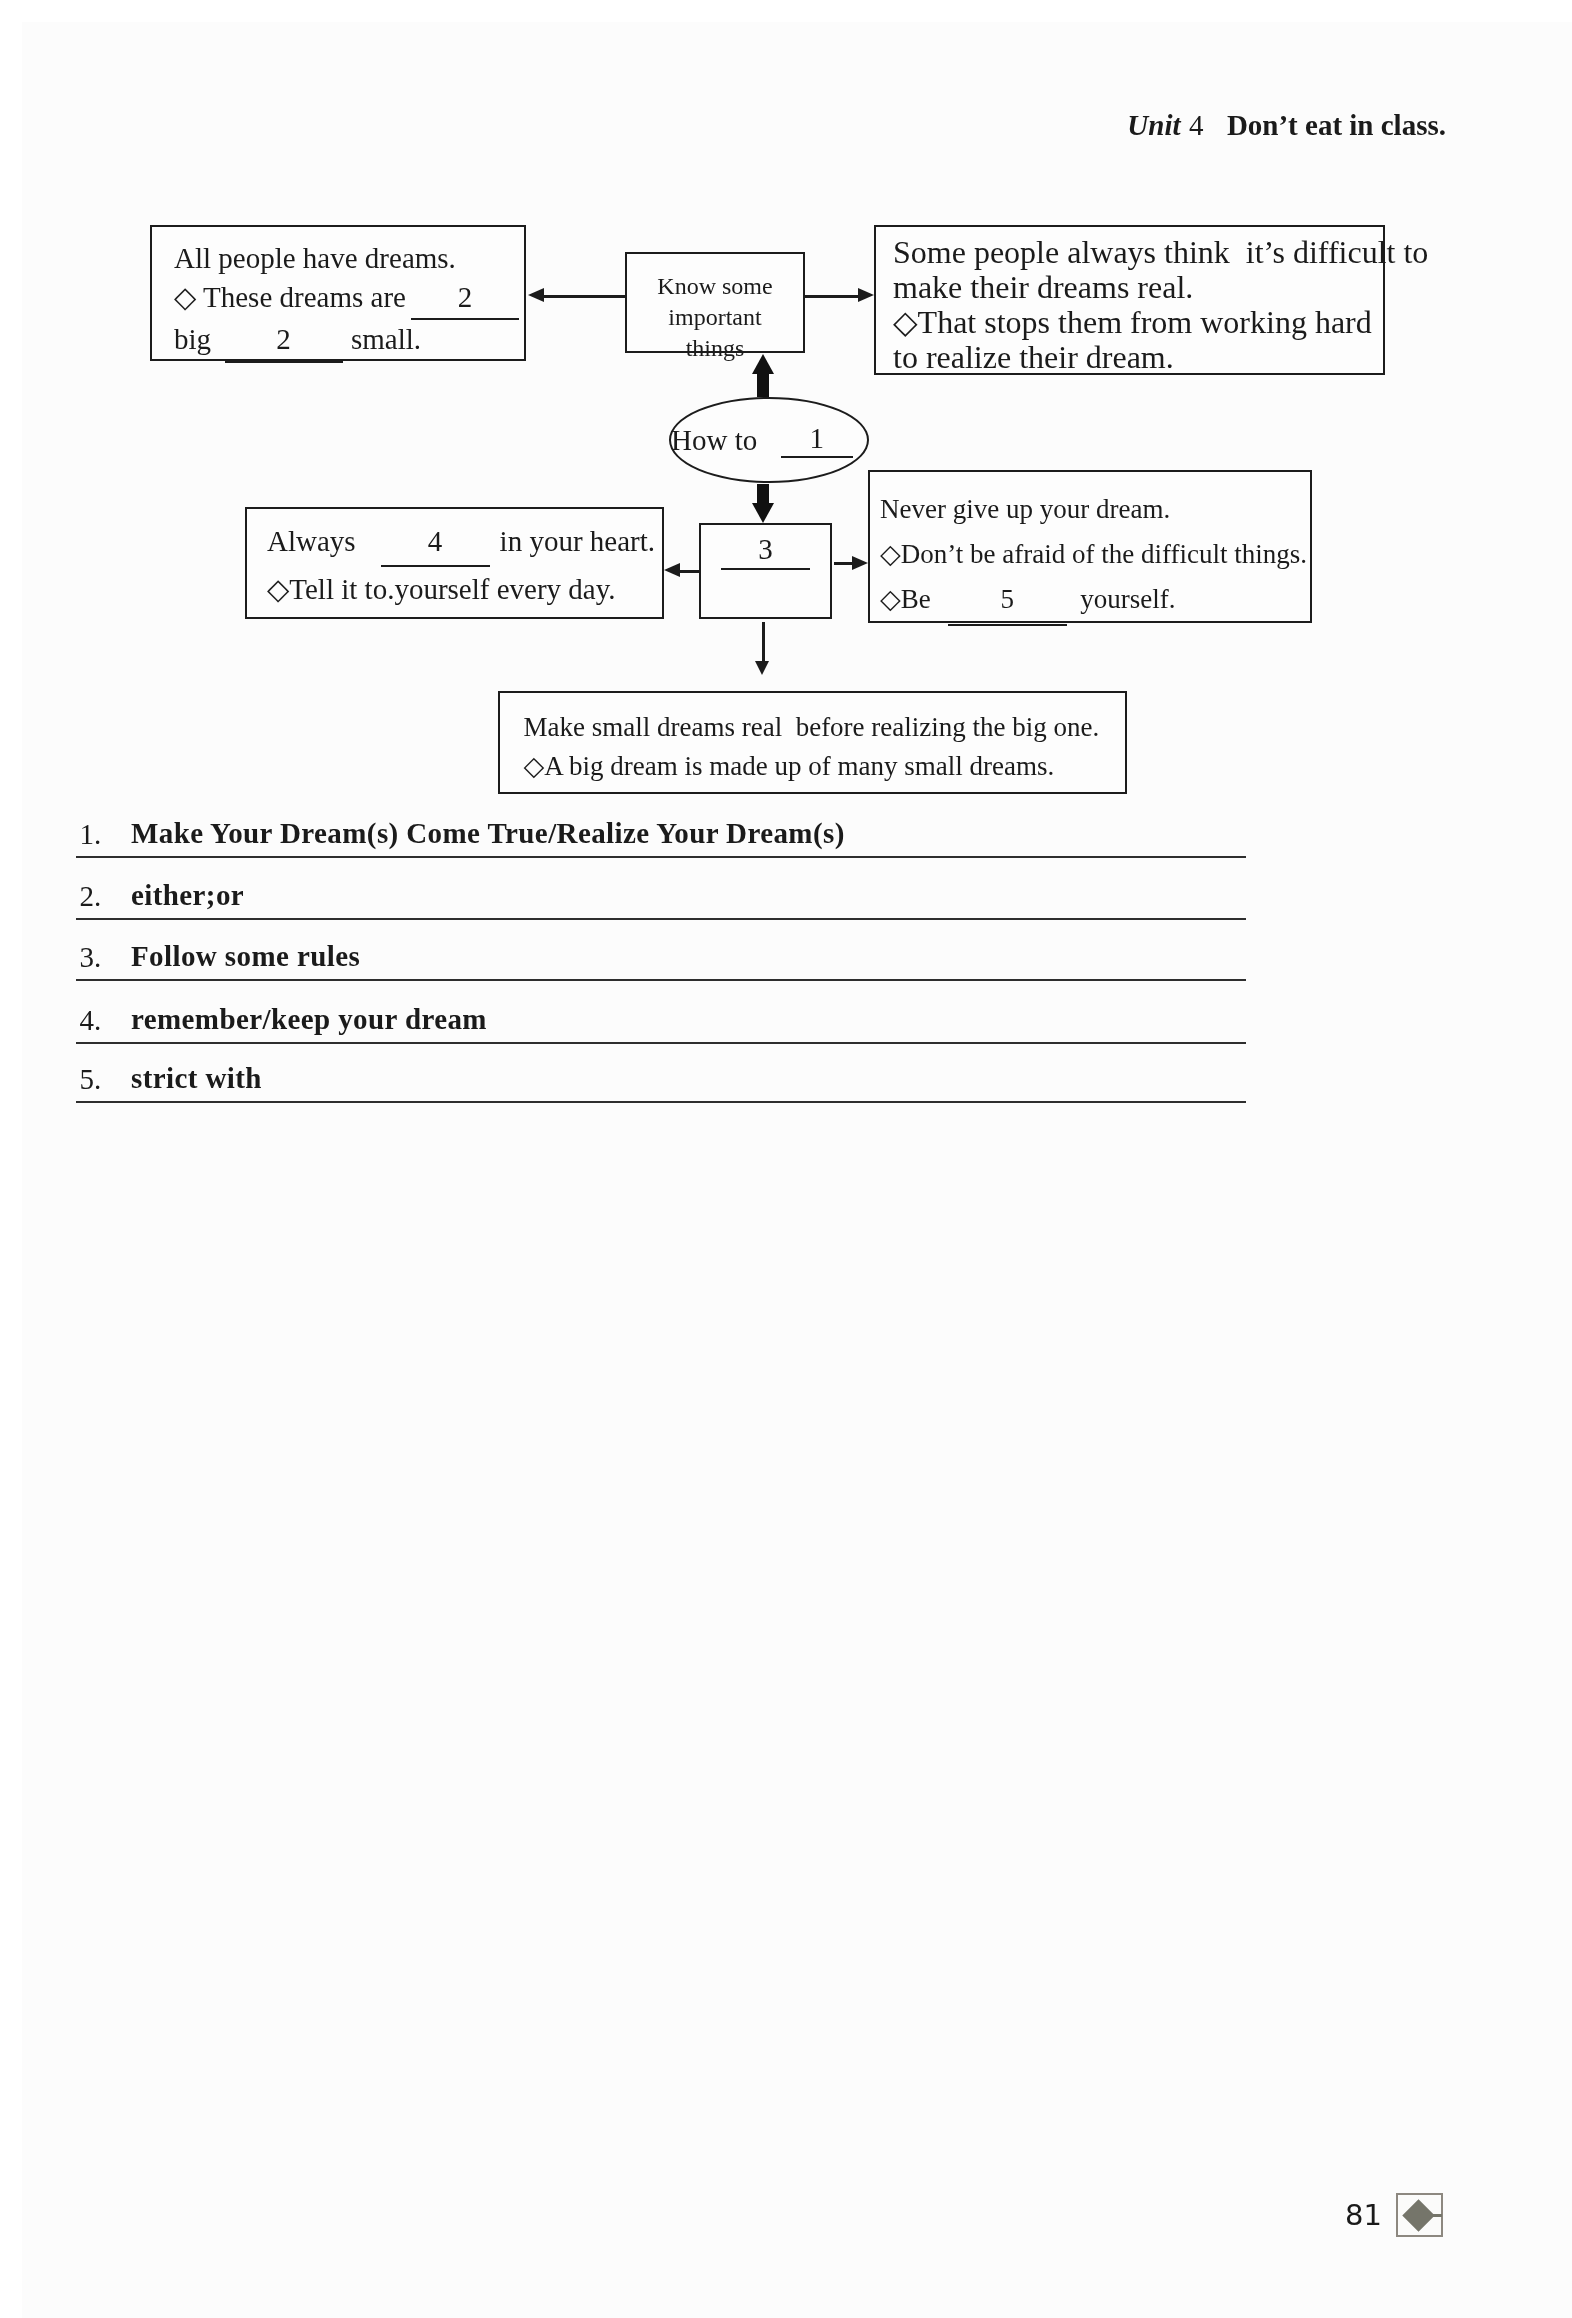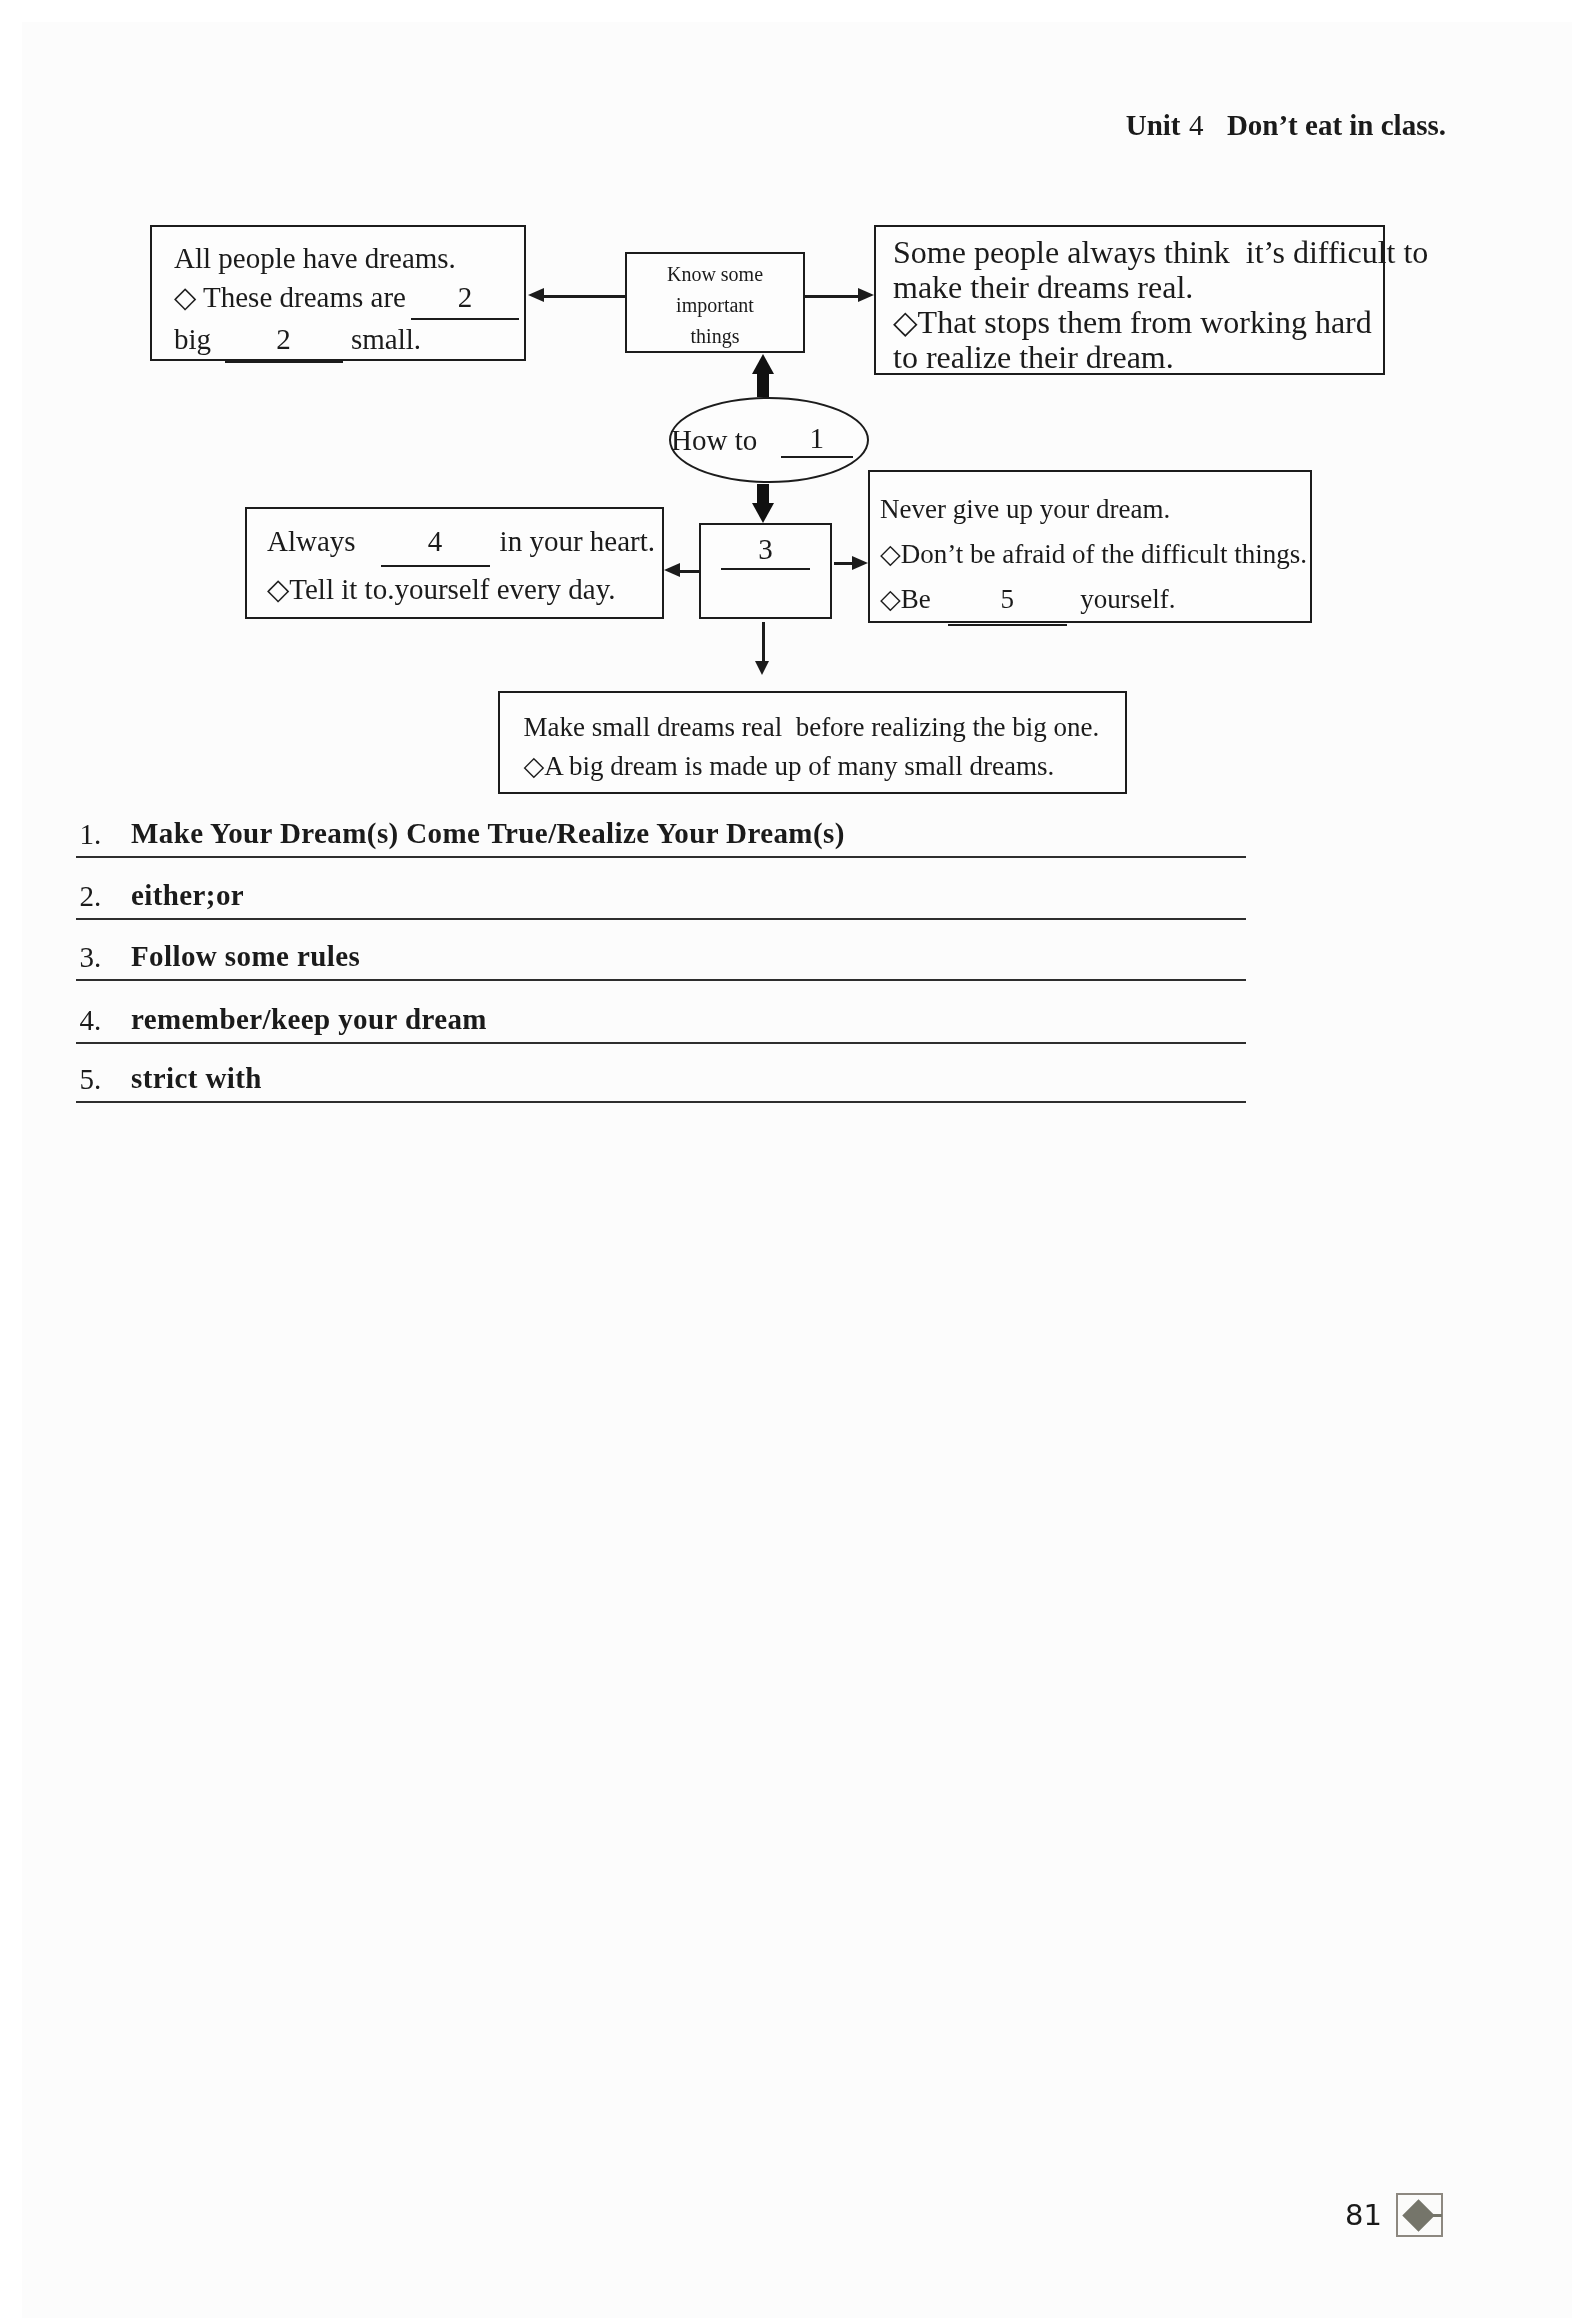--- a/index.html
+++ b/index.html
@@ -4,30 +4,30 @@
 <style>
   html,body{margin:0;padding:0;background:#ffffff;}
   #canvas{position:relative;width:1572px;height:2319px;background:#ffffff;overflow:hidden;
           font-family:"Liberation Serif","DejaVu Serif",serif;color:#1b1b1b;}
   .scan{position:absolute;left:22px;top:22px;width:1550px;height:2297px;background:#fcfcfc;}
 
   
   .hdr{position:absolute;left:1009px;top:109px;width:437px;text-align:right;
        font-size:29px;font-weight:bold;white-space:pre;}
   .hdr .unit-num{font-weight:400;margin-right:23.5px;}
-  .hdr .unit-word{margin-right:8.4px;}
+  .hdr .unit-word{margin-right:8.4px;font-style:italic;}
 
   
   .box{position:absolute;border:2.5px solid #1c1c1c;background:#fdfdfd;box-sizing:border-box;}
   .bl{white-space:pre;}
   .blank{display:inline-block;border-bottom:2.5px solid #1c1c1c;text-align:center;
          padding-bottom:1.7px;vertical-align:baseline;}
 
   #box-a{left:150px;top:225px;width:376px;height:136px;font-size:29px;line-height:39px;padding:11.8px 6.7px 0 22px;}
-  #box-b{left:625px;top:252px;width:180px;height:101px;font-size:20px;line-height:31px;padding-top:5px;text-align:center;}
+  #box-b{left:625px;top:252px;width:180px;height:101px;font-size:24px;line-height:31px;padding-top:17px;text-align:center;}
   #box-c{left:874px;top:225px;width:511px;height:150px;font-size:32px;line-height:35px;padding:8.4px 6.7px 0 17px;}
   #box-d{left:699px;top:523px;width:133px;height:96px;font-size:29px;text-align:center;padding-top:8.4px;}
   #box-e{left:245px;top:507px;width:419px;height:112px;font-size:29px;line-height:44px;padding:10px 0 0 20px;}
   #box-g{left:868px;top:470px;width:444px;height:153px;font-size:27px;line-height:45px;padding:15px 0 0 10px;}
   #box-f{left:498px;top:691px;width:629px;height:103px;font-size:27px;line-height:39px;padding:15px 0 0 23.5px;}
 
   #ellipse{left:669px;top:397px;width:200px;height:86px;border:2.5px solid #1c1c1c;border-radius:50%;
            position:absolute;background:#fdfdfd;box-sizing:border-box;display:flex;
            align-items:center;justify-content:flex-start;font-size:29px;}
 

